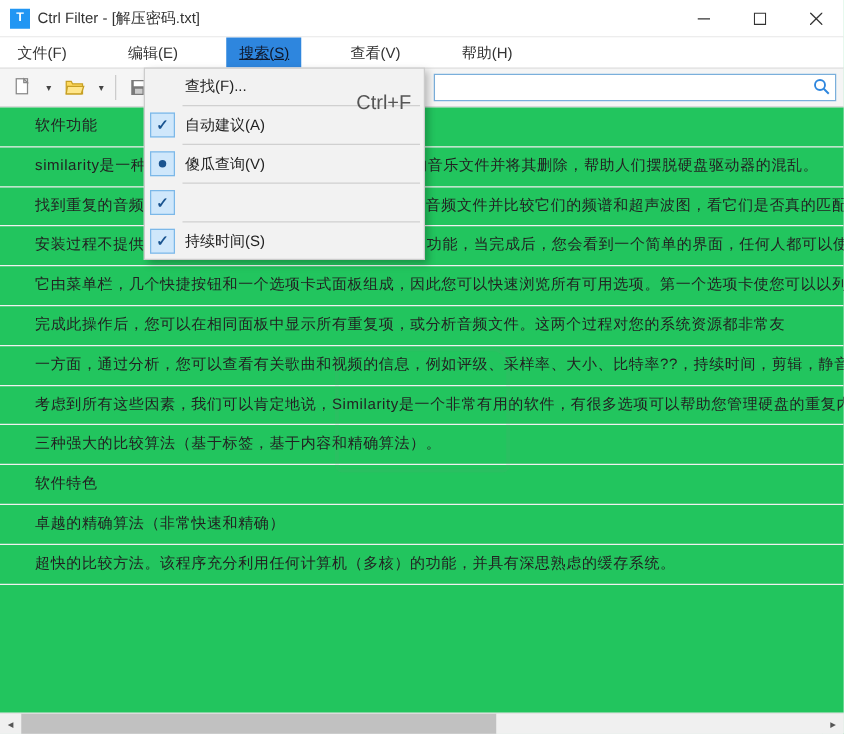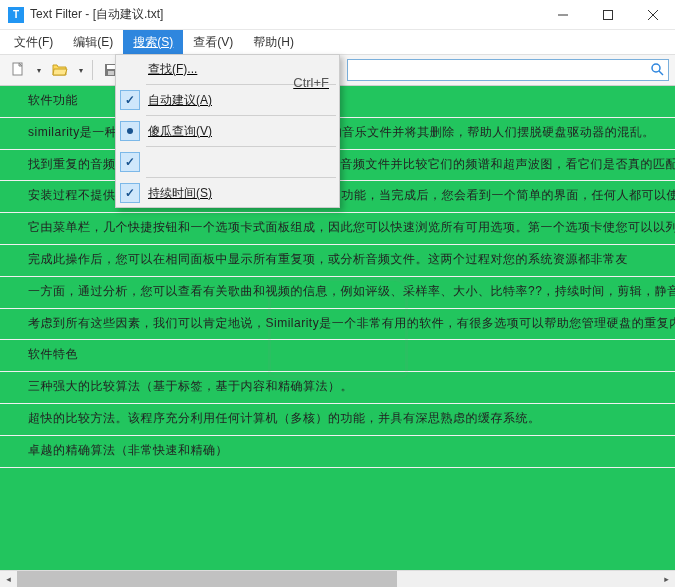--- a/index.html
+++ b/index.html
@@ -4,60 +4,60 @@
   <style>
     * { margin: 0; padding: 0; box-sizing: border-box; font-family: "Microsoft YaHei", "Segoe UI", Arial, sans-serif; font-size: 12px; }
     body { background: #fff; width: 675px; height: 587px; overflow: hidden; position: relative; }
     
     .titlebar { height: 30px; display: flex; align-items: center; padding: 0 0 0 8px; background: #fff; border-bottom: 1px solid #e8e8e8; }
     .titlebar-icon { width: 16px; height: 16px; background: #2196F3; display: flex; align-items: center; justify-content: center; color: #fff; font-weight: bold; font-size: 10px; margin-right: 6px; }
     .titlebar-text { flex: 1; color: #333; }
     .winbtns { display: flex; }
     .winbtn { width: 45px; height: 30px; display: flex; align-items: center; justify-content: center; color: #333; }
     
-    .menubar { height: 24px; display: flex; align-items: stretch; padding: 0 4px; background: #fff; }
+    .menubar { height: 24px; display: flex; align-items: stretch; padding: 0 4px; background: #fff; gap: 29px; }
     .menu-item { padding: 0 10px; display: flex; align-items: center; color: #333; cursor: default; }
-    .menu-item.active { background: #2E86DE; color: #ffffff; text-decoration: underline; }
+    .menu-item.active { background: #2E86DE; color: #0f172a; text-decoration: underline; }
     
     .toolbar { height: 32px; display: flex; align-items: center; padding: 2px 6px; background: #f5f5f5; border-top: 1px solid #e0e0e0; border-bottom: 1px solid #d0d0d0; gap: 4px; }
     .tool-btn { width: 24px; height: 24px; display: flex; align-items: center; justify-content: center; border-radius: 2px; }
     .tool-sep { width: 1px; height: 20px; background: #ccc; margin: 0 2px; }
     .tool-drop { font-size: 8px; color: #444; width: 10px; text-align: center; }
     .search-box { flex: 1; height: 22px; border: 1px solid #7aafdb; background: #fff; display: flex; align-items: center; margin-left: 220px; padding: 0 4px; }
     .search-box input { flex: 1; border: none; outline: none; font-size: 12px; }
     .search-icon { color: #2E86DE; }
     
     .content { position: relative; height: calc(587px - 30px - 24px - 32px - 17px); overflow: hidden; background: #22c55e; }
     .text-line { padding: 6px 8px 8px 28px; color: #222; line-height: 1.4; white-space: nowrap; border-bottom: 1px solid #f0f0f0; letter-spacing: 0.5px; }
     .hscroll { height: 17px; background: #f0f0f0; display: flex; align-items: center; border-top: 1px solid #dcdcdc; }
     .hscroll-btn { width: 17px; height: 17px; display: flex; align-items: center; justify-content: center; background: #f0f0f0; color: #555; font-size: 9px; }
     .hscroll-track { flex: 1; height: 17px; background: #f0f0f0; position: relative; }
     .hscroll-thumb { position: absolute; left: 0; width: 380px; height: 100%; background: #c1c1c1; }
     
-    .dropdown { position: absolute; left: 115px; top: 54px; width: 225px; background: #f2f2f2; border: 1px solid #ccc; box-shadow: 3px 3px 6px rgba(0,0,0,0.25); z-index: 100; padding: 2px; text-decoration: underline; }
+    .dropdown { position: absolute; left: 115px; top: 54px; width: 225px; background: #f2f2f2; border: 1px solid #ccc; box-shadow: 3px 3px 6px rgba(0,0,0,0.25); z-index: 100; padding: 2px; }
     .dd-item { height: 24px; display: flex; align-items: center; position: relative; padding-left: 30px; padding-right: 8px; }
     .dd-item.disabled { color: #999; }
     .dd-check { position: absolute; left: 2px; top: 2px; width: 20px; height: 20px; background: #cfe7fb; border: 1px solid #7cb8e8; display: flex; align-items: center; justify-content: center; }
     .dd-bullet { position: absolute; left: 2px; top: 2px; width: 20px; height: 20px; background: #cfe7fb; border: 1px solid #7cb8e8; display: flex; align-items: center; justify-content: center; }
     .dd-bullet::after { content: ""; width: 6px; height: 6px; border-radius: 50%; background: #1a5490; }
     .dd-label { flex: 1; color: #222; }
     .dd-item.disabled .dd-label { color: #999; }
-    .dd-shortcut { color: #555; font-size: 13px; margin-top: 27px; }
+    .dd-shortcut { color: #555; font-size: 16px; margin-top: 27px; }
     .dd-sep { height: 1px; background: #d0d0d0; margin: 3px 1px 3px 28px; }
     .checkmark { color: #1a5490; font-weight: bold; }
     
     .watermark { position: absolute; left: 50%; top: 50%; transform: translate(-50%, -50%); opacity: 0.08; pointer-events: none; z-index: 1; }
     .wm-shape { width: 140px; height: 100px; border: 3px solid #888; border-radius: 14px 14px 6px 6px; }
   </style>
 </head>
 <body>
 
 <div class="titlebar">
   <div class="titlebar-icon">T</div>
-  <div class="titlebar-text">Text Filter - [自动建议.txt]</div>
+  <div class="titlebar-text">Ctrl Filter - [解压密码.txt]</div>
   <div class="winbtns">
     <div class="winbtn">
       <svg width="10" height="10" viewBox="0 0 10 10">
           <line x1="0" y1="5" x2="10" y2="5" stroke="currentColor" stroke-width="1"></line>
         </svg>
     </div>
     <div class="winbtn">
       <svg width="10" height="10" viewBox="0 0 10 10">
           <rect x="0.5" y="0.5" width="9" height="9" fill="none" stroke="currentColor" stroke-width="1"></rect>
         </svg>
@@ -118,24 +118,24 @@
       <div class="wm-shape"></div>
     </div>
   <div class="text-line">软件功能</div>
   <div class="text-line">similarity是一种免费的软件工具，它可以使您查找相似的音乐文件并将其删除，帮助人们摆脱硬盘驱动器的混乱。</div>
   <div class="text-line">找到重复的音频文件，并让您选择在计算机上扫描重复的音频文件并比较它们的频谱和超声波图，看它们是否真的匹配。</div>
   <div class="text-line">安装过程不提供任何工具栏，功能或更改Web浏览器中的功能，当完成后，您会看到一个简单的界面，任何人都可以使用，即使</div>
   <div class="text-line">它由菜单栏，几个快捷按钮和一个选项卡式面板组成，因此您可以快速浏览所有可用选项。第一个选项卡使您可以以列表和</div>
   <div class="text-line">完成此操作后，您可以在相同面板中显示所有重复项，或分析音频文件。这两个过程对您的系统资源都非常友</div>
   <div class="text-line">一方面，通过分析，您可以查看有关歌曲和视频的信息，例如评级、采样率、大小、比特率??，持续时间，剪辑，静音</div>
   <div class="text-line">考虑到所有这些因素，我们可以肯定地说，Similarity是一个非常有用的软件，有很多选项可以帮助您管理硬盘的重复内</div>
+  <div class="text-line">三种强大的比较算法（基于标签，基于内容和精确算法）。</div>
   <div class="text-line">软件特色</div>
-  <div class="text-line">三种强大的比较算法（基于标签，基于内容和精确算法）。</div>
+  <div class="text-line">卓越的精确算法（非常快速和精确）</div>
   <div class="text-line">超快的比较方法。该程序充分利用任何计算机（多核）的功能，并具有深思熟虑的缓存系统。</div>
-  <div class="text-line">卓越的精确算法（非常快速和精确）</div>
 </div>
 
 <div class="hscroll">
   <div class="hscroll-btn">◂</div>
   <div class="hscroll-track">
     <div class="hscroll-thumb"></div>
   </div>
   <div class="hscroll-btn">▸</div>
 </div>
 

